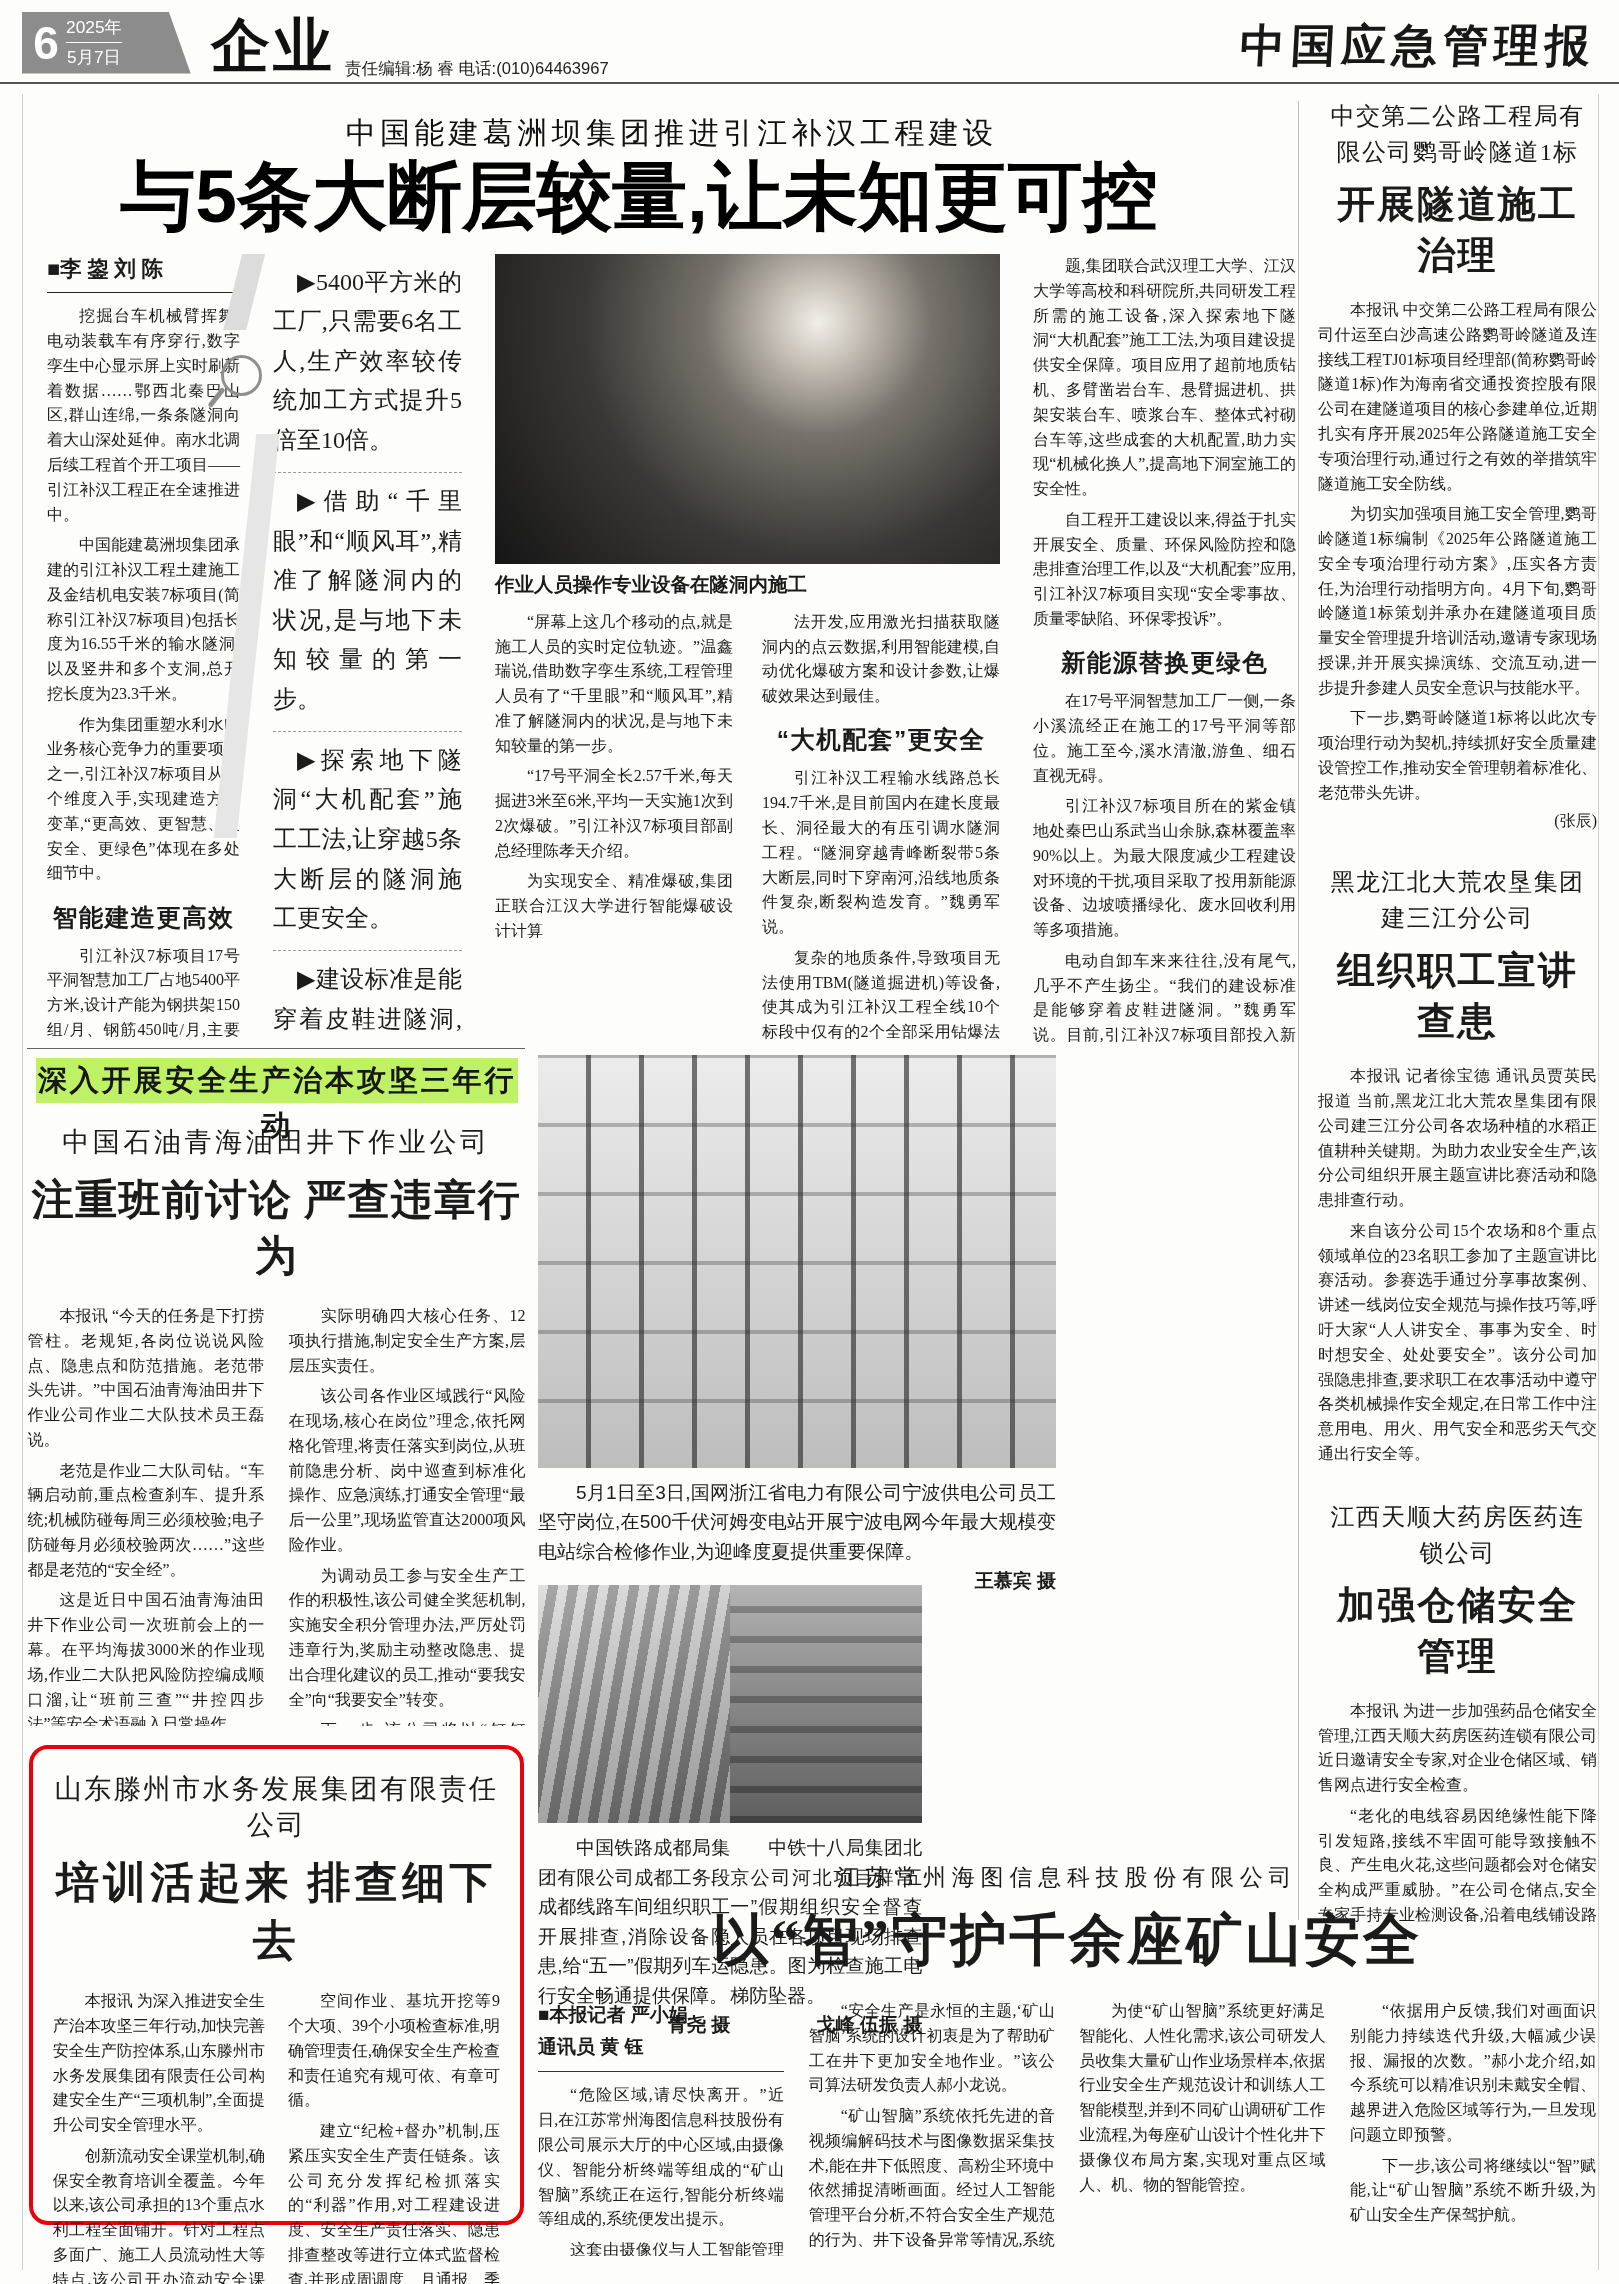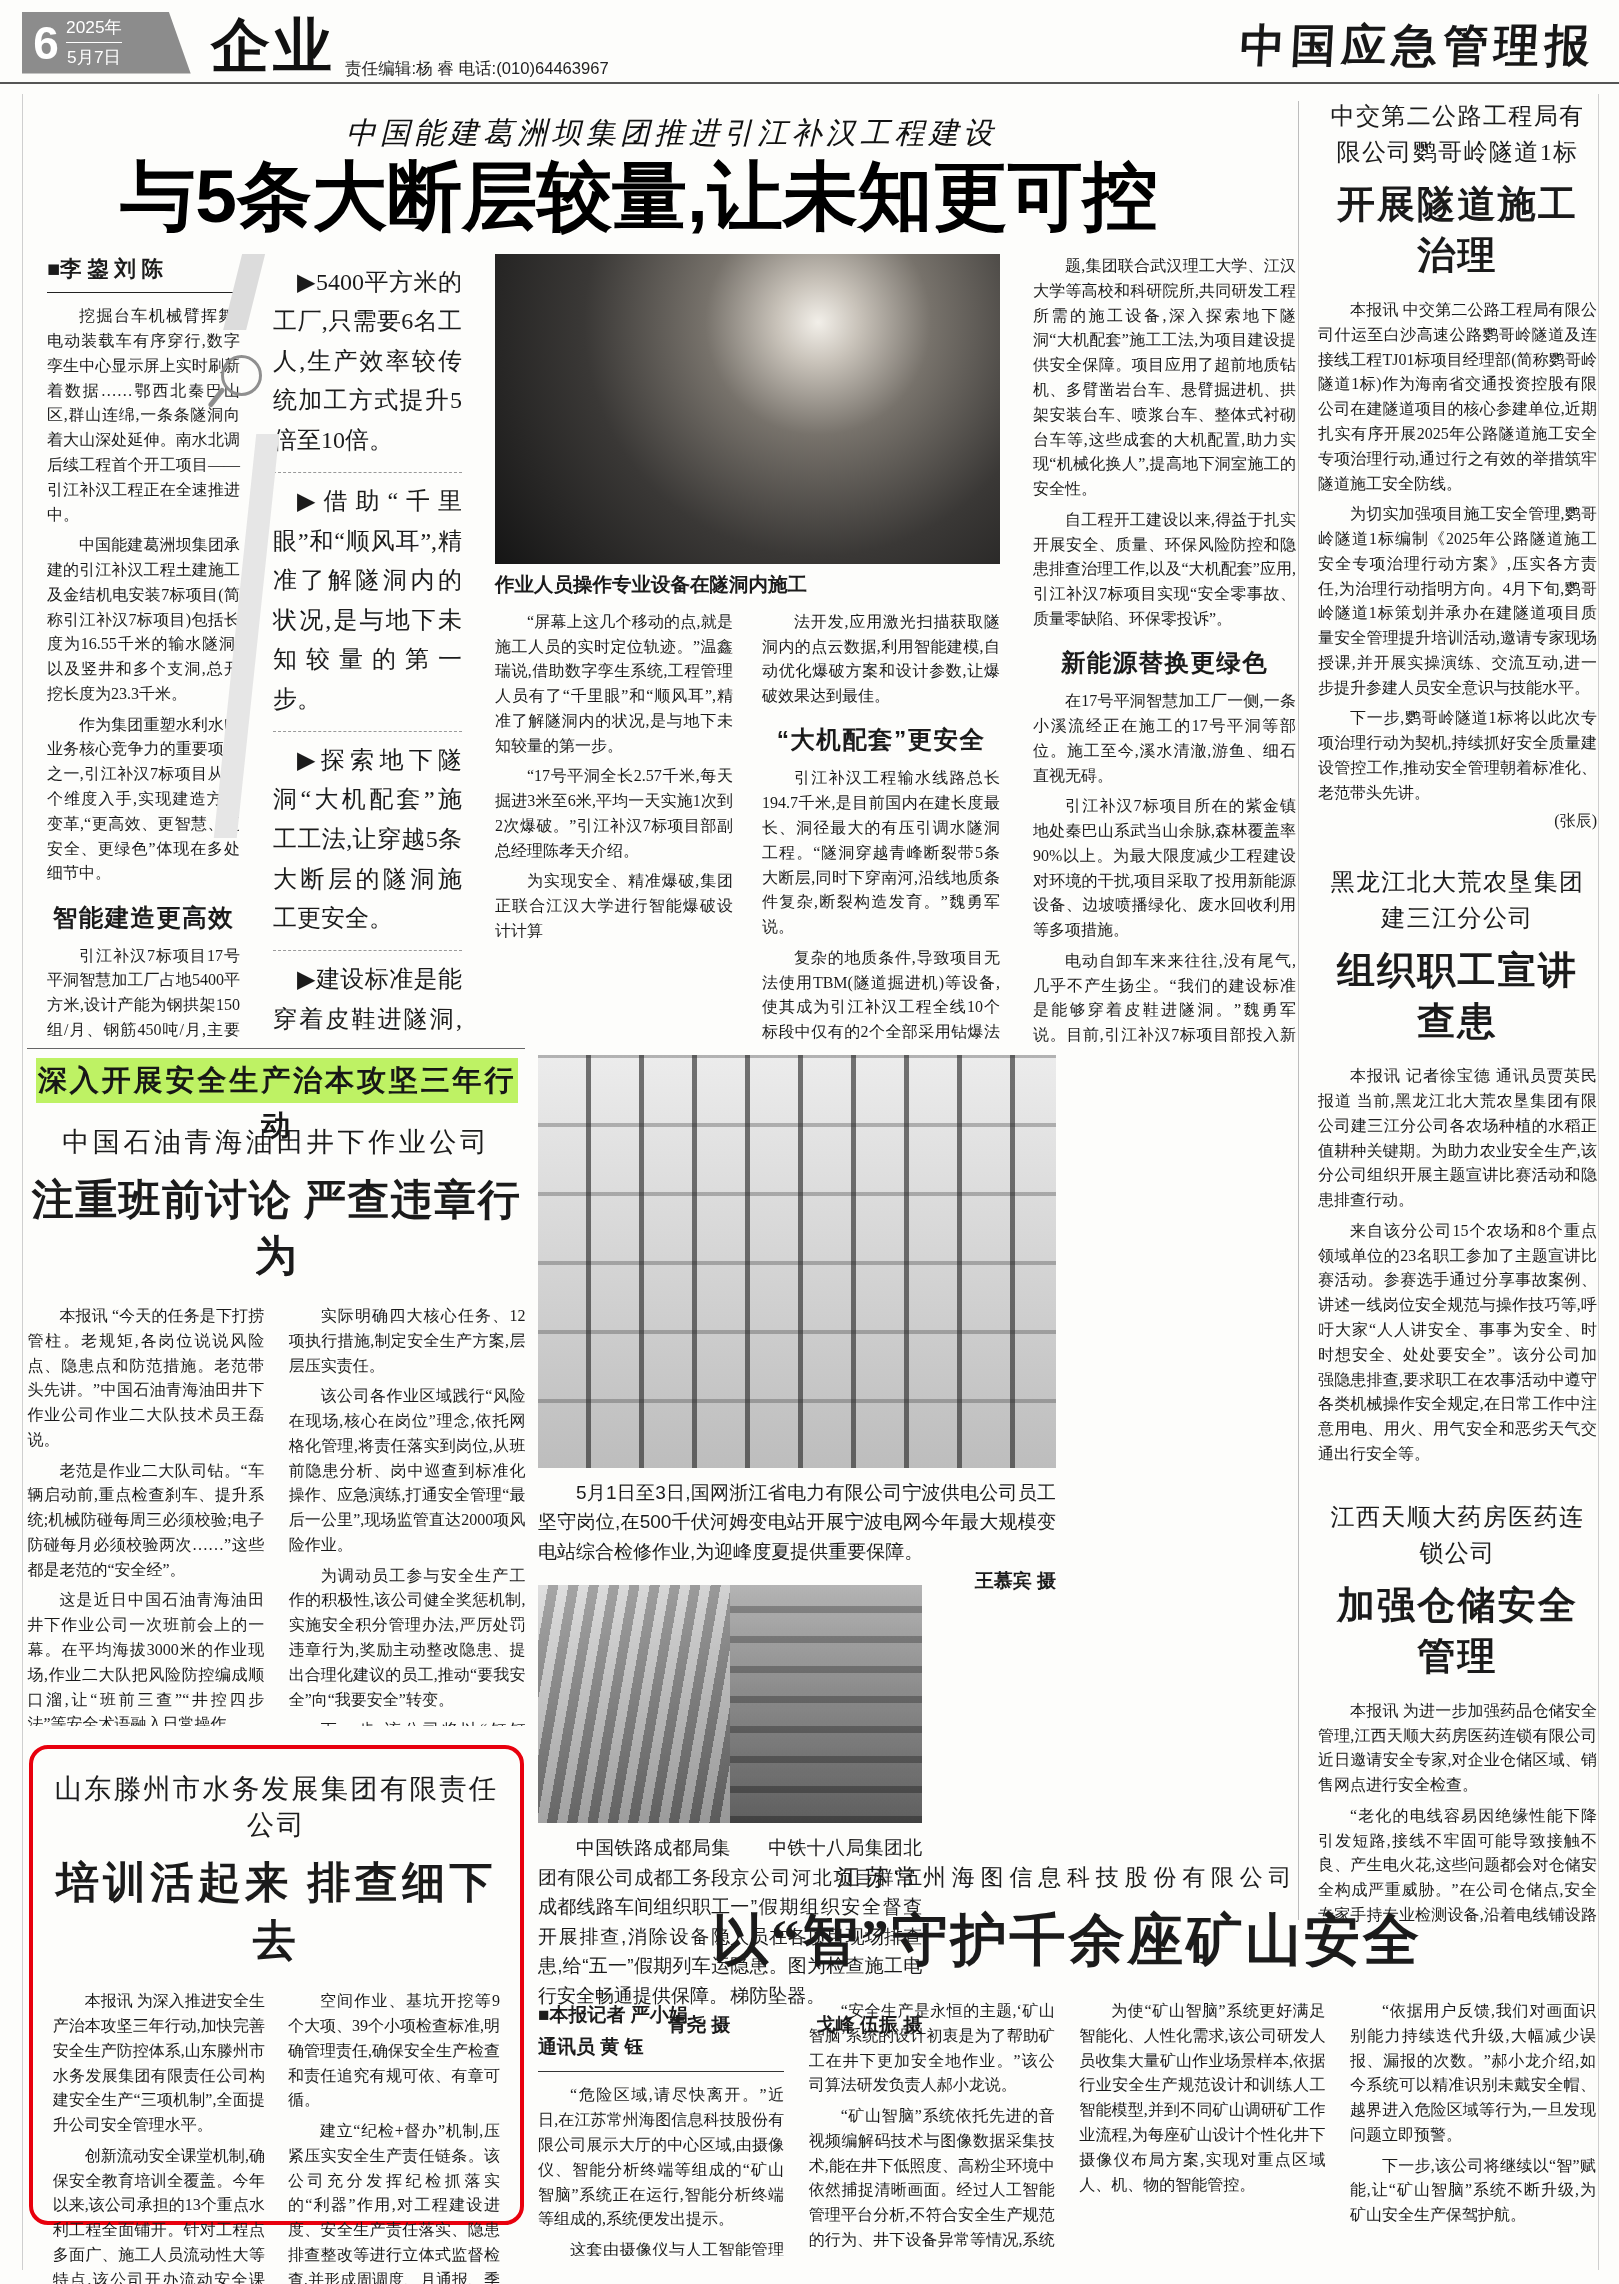--- a/index.html
+++ b/index.html
@@ -22,21 +22,21 @@
   #page-dates .rule{border-top:1.4px solid #fff;margin:2.9px 0;}
   #section-title{left:211px;top:7.2px;font-size:59px;font-weight:900;letter-spacing:2.9px;color:#111;}
   #editor-line{left:345px;top:58px;font-size:16.6px;color:#222;}
   #masthead{right:24.5px;top:16px;font-size:45px;font-weight:bold;letter-spacing:5.8px;color:#181818;
     transform:skewX(-3deg);}
   #header-rule{left:0;top:82px;width:1620px;height:2.2px;background:#555;}
   #frame-left{left:21.7px;top:94px;width:0.7px;height:2176px;background:#cfcfcf;}
   #frame-right{left:1598px;top:94px;width:0.7px;height:2176px;background:#cfcfcf;}
 
   
-  #main-kicker{left:47px;top:113px;width:1249px;text-align:center;font-size:30px;letter-spacing:4.3px;color:#111;font-style:italic;}
+  #main-kicker{left:47px;top:113px;width:1249px;text-align:center;font-size:30px;letter-spacing:4.3px;color:#111;}
   #main-headline{left:29px;top:147px;width:1220px;text-align:center;font-size:75px;font-weight:700;
     letter-spacing:0px;color:#000;white-space:nowrap;}
   #main-cols{left:47px;top:254px;width:1249px;height:791px;display:flex;gap:33px;}
   .mc1{width:193px;}
   .mc2{width:189px;position:relative;}
   .mcmid{width:505px;}
   .mc5{flex:1;}
   .byline{font-size:21.7px;font-weight:bold;padding-bottom:8.7px;border-bottom:1.4px solid #222;margin-bottom:11.6px;}
   .subhead{text-align:center;font-weight:900;font-size:24.5px;margin:14.4px 0 10px 0;letter-spacing:1.4px;}
   .hl-item{font-size:24px;line-height:1.65;text-align:justify;padding:8.7px 0 11.6px 0;border-bottom:1.4px dashed #9a9a9a;text-indent:1em;}

